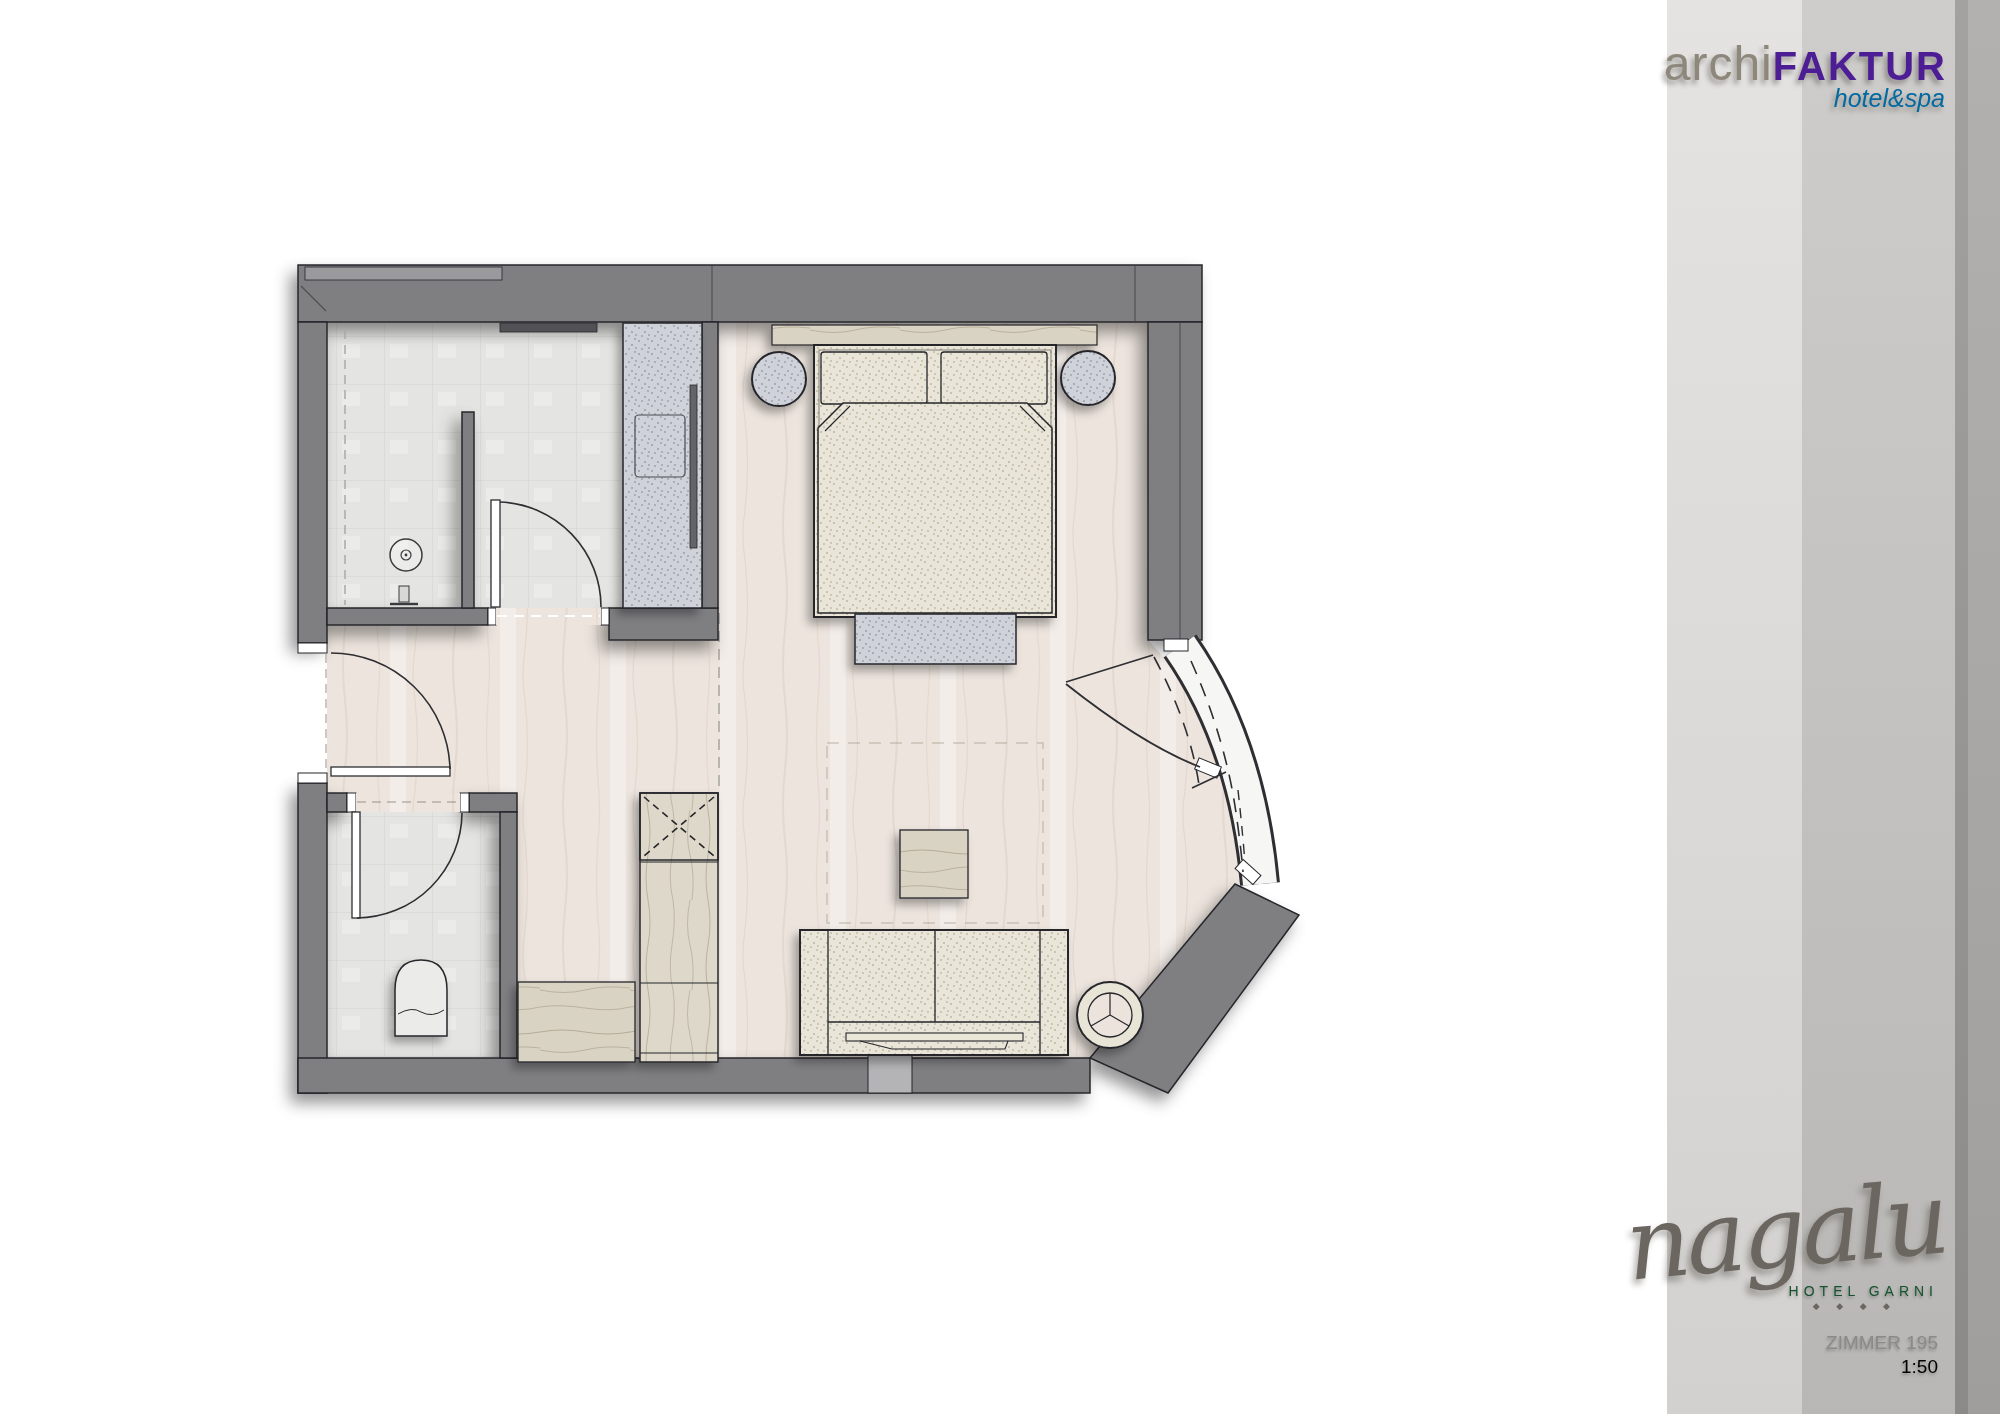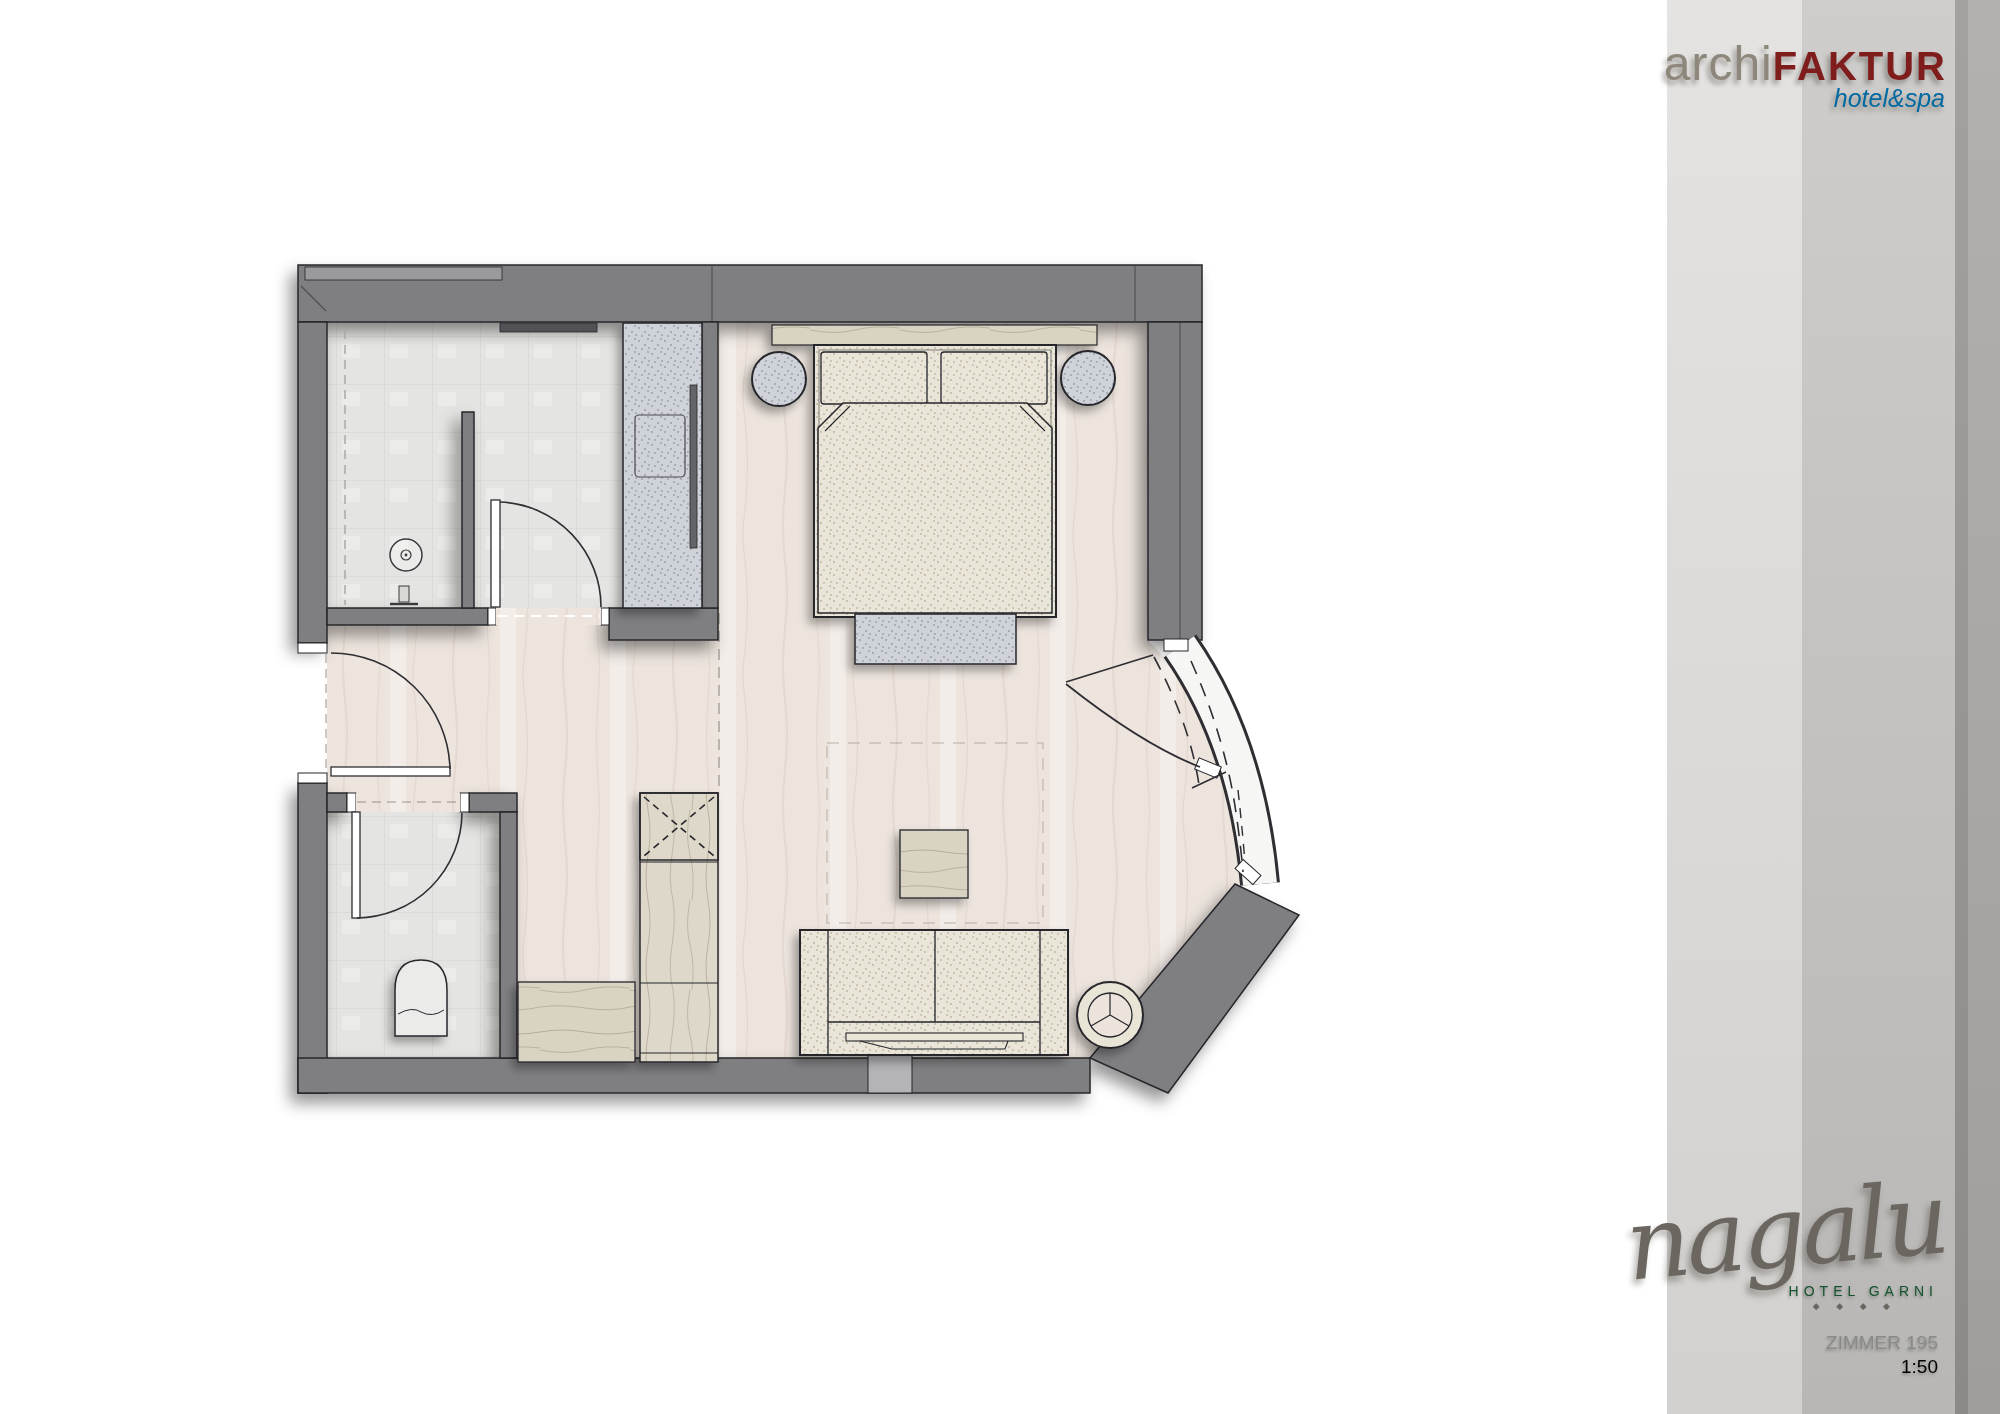--- a/index.html
+++ b/index.html
@@ -11,21 +11,21 @@
   .band-light{left:1667px;width:135px;background:linear-gradient(#e4e3e1,#d2d1cf);}
   .band-mid{left:1802px;width:153px;background:linear-gradient(#cecdcb,#b8b7b5);}
   .band-dark{left:1955px;width:13px;background:linear-gradient(#a3a2a0,#8b8a88);}
   .band-edge{left:1968px;width:32px;background:linear-gradient(#b2b1af,#9f9e9c);}
 
   
   .logo-top{position:absolute;top:36px;right:53px;text-align:right;
             text-shadow:-3px 4px 5px rgba(70,64,58,.45);}
   .brand-line{display:flex;align-items:baseline;justify-content:space-between;}
   .brand-light{font-size:48px;letter-spacing:1px;color:#8e877c;}
-  .brand-bold{font-size:40px;font-weight:bold;letter-spacing:2px;color:#7f1d1d;}
+  .brand-bold{font-size:40px;font-weight:bold;letter-spacing:2px;color:#4c1d95;}
   .brand-tagline{font-size:25px;color:#0369a1;margin-top:-7px;padding-right:2px;font-style:italic;}
 
   
   .logo-script{position:absolute;top:1168px;right:55px;width:320px;text-align:center;
                font-family:"DejaVu Serif",serif;font-style:italic;font-size:100px;line-height:1;
                letter-spacing:-4px;color:#6b6660;transform:rotate(-5deg);transform-origin:right center;
                text-shadow:-4px 5px 6px rgba(70,64,58,.4);}
   .hotel-garni{position:absolute;top:1283px;right:62px;font-size:14px;letter-spacing:5px;
                color:#14532d;text-shadow:-1px 2px 3px rgba(0,0,0,.3);}
   .stars{position:absolute;top:1301px;right:103px;font-size:9px;letter-spacing:7px;color:#6b6660;}

